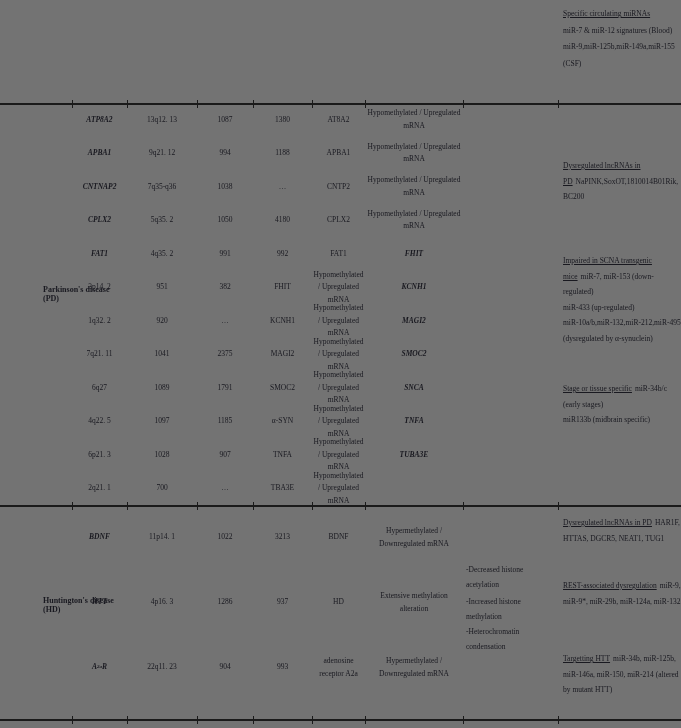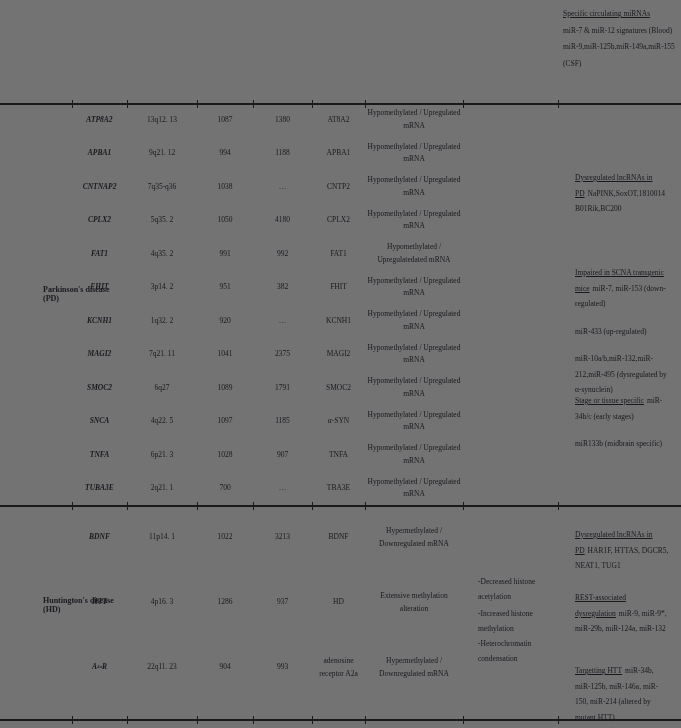--- a/index.html
+++ b/index.html
@@ -12,21 +12,21 @@
   .pdgrid{top:103px;grid-auto-rows:33.5px;}
   .hdgrid{top:505px;grid-auto-rows:65px;}
   .c{display:flex;align-items:center;justify-content:center;text-align:center;line-height:12.5px;padding:0 2px;box-sizing:border-box;}
   .gene{font-style:italic;font-weight:bold;}
   .gene sub{font-size:5px;font-weight:bold;font-style:italic;}
   .disease{position:absolute;left:6px;width:82px;font-weight:bold;font-size:8px;line-height:9px;margin-left:37px;}
   .hcol{position:absolute;left:466px;width:92px;line-height:14px;overflow-wrap:anywhere;}
   .hcol .note{position:absolute;left:0;right:0;}
   .rcol{position:absolute;left:563px;width:118px;line-height:15.5px;overflow-wrap:anywhere;}
   .rcol .rg{position:absolute;left:0;right:0;}
-  .rcol p,.hcol p{margin:12px;}
+  .rcol p,.hcol p{margin:0;}
   .u{text-decoration:underline;margin-right:3px;}
   .topright{position:absolute;left:563px;top:6px;width:118px;line-height:16.5px;overflow-wrap:anywhere;}
   .topright p{margin:0;}
 </style>
 </head>
 <body>
 
 <div class="page">
 
   <div class="topright">
@@ -90,21 +90,20 @@
       <span class="c">5q35. 2</span>
       <span class="c">1050</span>
       <span class="c">4180</span>
       <span class="c">CPLX2</span>
       <span class="c">Hypomethylated / Upregulated mRNA</span>
     <span class="c gene">FAT1</span>
       <span class="c">4q35. 2</span>
       <span class="c">991</span>
       <span class="c">992</span>
       <span class="c">FAT1</span>
-      <span class="c">Hypomethylated / Upregulatedated mRNA</span>
     <span class="c gene">FHIT</span>
       <span class="c">3p14. 2</span>
       <span class="c">951</span>
       <span class="c">382</span>
       <span class="c">FHIT</span>
       <span class="c">Hypomethylated / Upregulated mRNA</span>
     <span class="c gene">KCNH1</span>
       <span class="c">1q32. 2</span>
       <span class="c">920</span>
       <span class="c">…</span>

